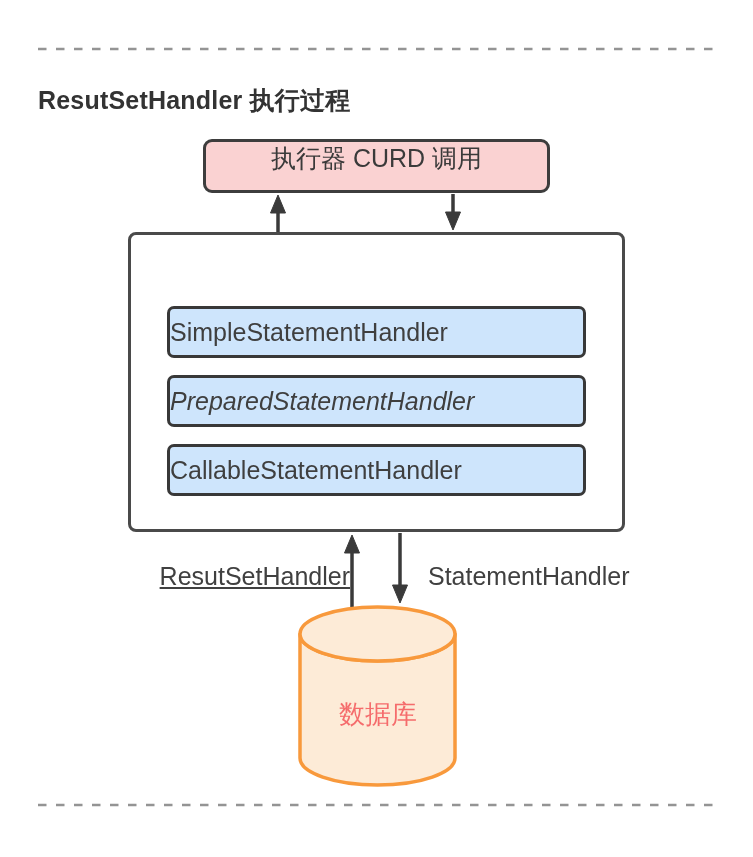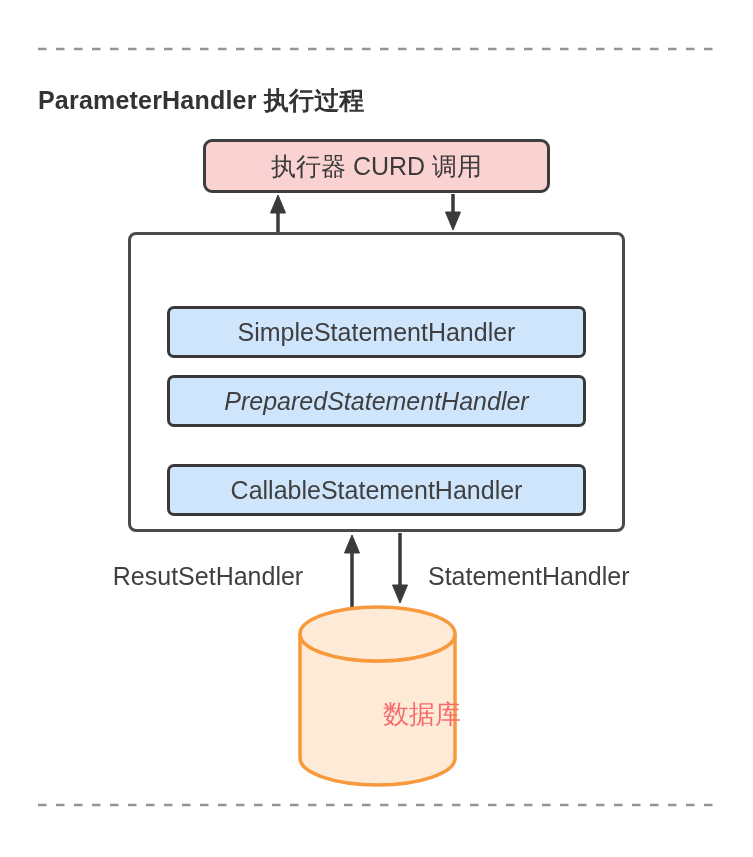--- a/index.html
+++ b/index.html
@@ -35,21 +35,20 @@
   .executor-box {
     left: 203px;
     top: 139px;
     width: 347px;
     height: 54px;
     background: #fad2d2;
     border: 3px solid #3d3d3d;
     border-radius: 9px;
     box-sizing: border-box;
     display: flex;
-    align-items: center;
     justify-content: center;
     font-size: 25px;
     color: #3a3a3a;
     white-space: nowrap;
   }
 
   .routing-box {
     left: 128px;
     top: 232px;
     width: 497px;
@@ -71,47 +70,46 @@
   .handler-box {
     left: 36px;
     width: 419px;
     height: 52px;
     background: #cee5fc;
     border: 3px solid #383838;
     border-radius: 7px;
     box-sizing: border-box;
     display: flex;
     align-items: center;
-    justify-content: center;
+    justify-content: flex-start;
     font-size: 25px;
     color: #3f3f3f;
     white-space: nowrap;
   }
   .handler-1 { top: 71px; }
   .handler-2 { top: 140px; font-style: italic; }
-  .handler-3 { top: 209px; margin-top: 20px; }
+  .handler-3 { top: 209px; }
 
   .flow-label {
     top: 562px;
     font-size: 25px;
     color: #404040;
     white-space: nowrap;
   }
-  .flow-label-left  { left: 92px; width: 232px; text-align: center; }
+  .flow-label-left  { left: 118px; width: 232px; text-align: right; text-decoration: underline; }
   .flow-label-right { left: 428px; }
 
   .db-label {
     left: 300px;
     top: 697px;
     width: 156px;
     text-align: center;
     font-size: 26px;
     color: #f56c6c;
     white-space: nowrap;
-    margin-left: 44px;
   }
 </style>
 </head>
 <body>
 
 <svg id="stage" viewBox="0 0 753 857" xmlns="http://www.w3.org/2000/svg">
 
   <line x1="38" y1="49" x2="718" y2="49" stroke="#949494" stroke-width="2.5" stroke-dasharray="8.5 9.5"></line>
   <line x1="38" y1="805" x2="718" y2="805" stroke="#949494" stroke-width="2.5" stroke-dasharray="8.5 9.5"></line>
 
@@ -132,21 +130,21 @@
     <line x1="400" y1="533" x2="400" y2="587" stroke-width="3.5"></line>
     <polygon points="400,603 392.5,585 407.5,585" stroke-width="1"></polygon>
   </g>
 
   <g>
     <path d="M 300 634 A 77.5 27 0 0 0 455 634 L 455 758 A 77.5 27 0 0 1 300 758 Z" fill="#fdebd7" stroke="#f8993c" stroke-width="3.5" stroke-linejoin="round"></path>
     <ellipse cx="377.5" cy="634" rx="77.5" ry="27" fill="#fdebd7" stroke="#f8993c" stroke-width="3.5"></ellipse>
   </g>
 </svg>
 
-<div class="abs diagram-title">ParameterHandler 执行过程</div>
+<div class="abs diagram-title">ResutSetHandler 执行过程</div>
 
 <div class="abs executor-box">
   <span>执行器 CURD 调用</span>
 </div>
 
 <div class="abs routing-box">
 
   <div class="abs handler-box handler-1">
     <span>SimpleStatementHandler</span>
   </div>

